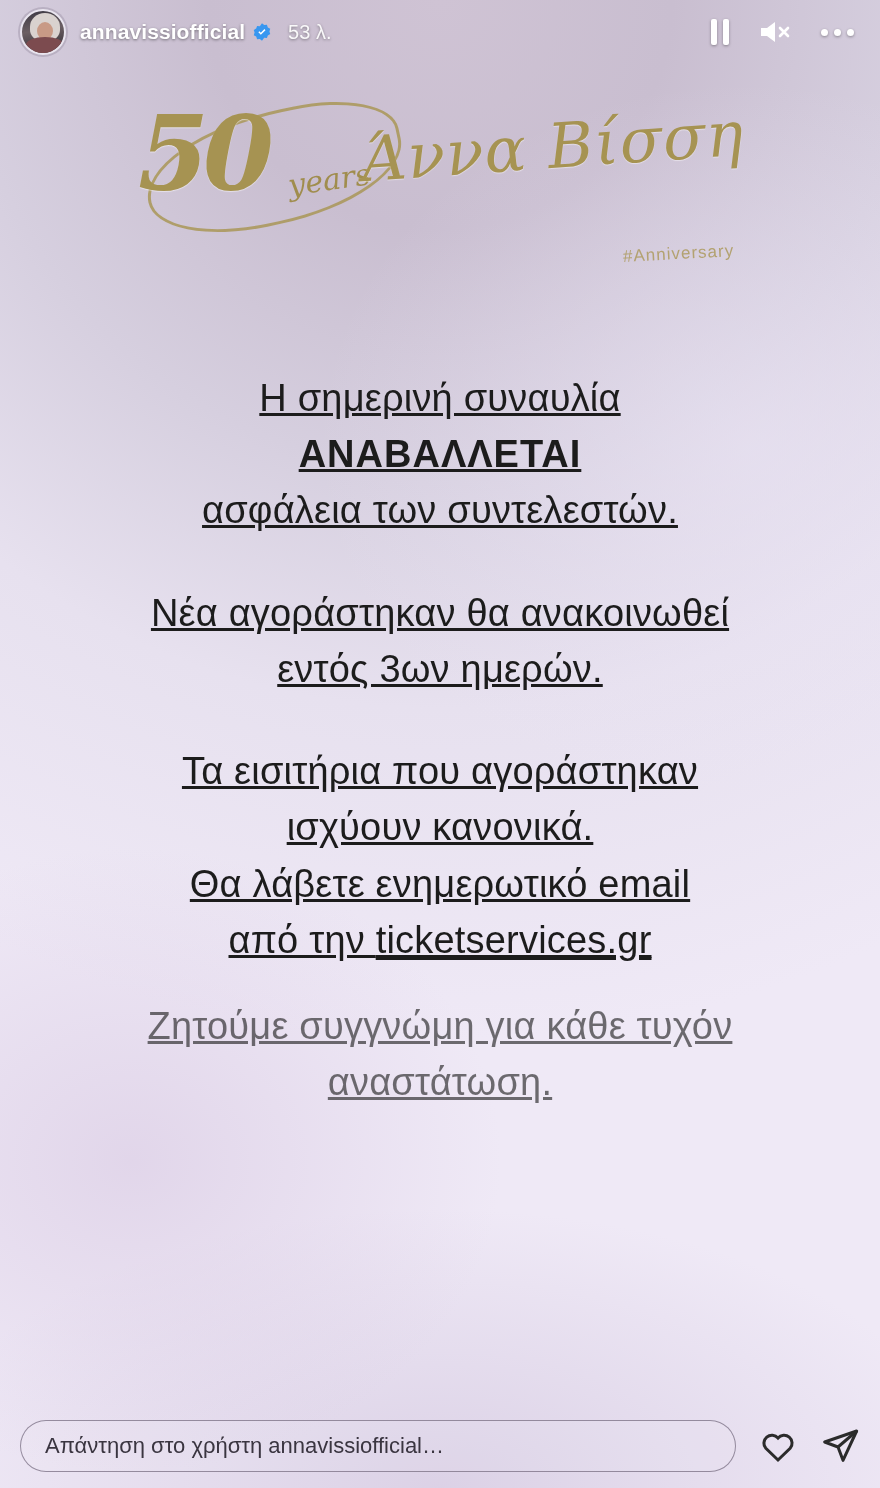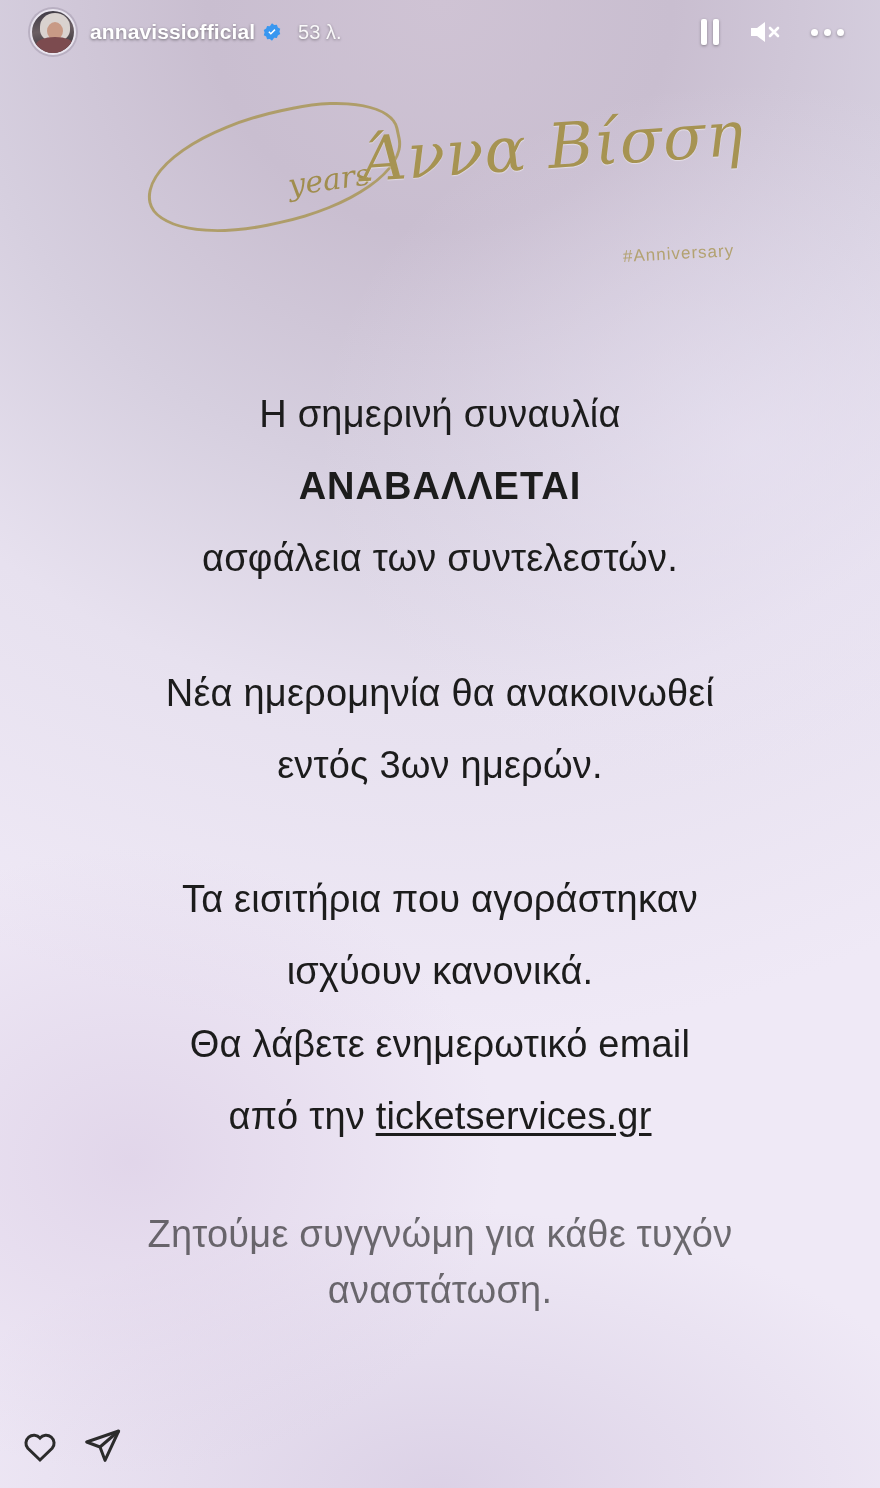--- a/index.html
+++ b/index.html
@@ -30,21 +30,21 @@
     pointer-events: none;
   }
 
   
   .topbar {
     position: absolute;
     top: 0; left: 0; right: 0;
     height: 64px;
     display: flex;
     align-items: center;
-    padding: 0 28px;
+    padding: 0 18px;
     z-index: 6;
   }
   .avatar-ring {
     width: 50px; height: 50px;
     border-radius: 50%;
     padding: 2px;
     background: #b9b0c2;
     flex: 0 0 auto;
   }
   .avatar {
@@ -197,21 +197,21 @@
     left: 0; right: 0;
     z-index: 5;
     text-align: center;
     padding: 0 42px;
     color: #1c1c1c;
     font-size: 38px;
     line-height: 1.48;
     font-weight: 400;
     letter-spacing: 0.2px;
   }
-  .content p { margin: 16px; }
+  .content p { margin: 0; text-decoration: underline; }
   .content .bold {
     font-weight: 700;
     letter-spacing: 1px;
   }
   .content .gap { height: 46px; }
   .content .gap-sm { height: 30px; }
   .content .link {
     text-decoration: underline;
     text-underline-offset: 4px;
     color: #1c1c1c;
@@ -291,45 +291,49 @@
             <span></span>
             <span></span>
           </div>
       </div>
     </div>
   </div>
 
   <div class="logo-wrap">
     <div class="logo">
       <div class="swirl"></div>
+      <div class="fifty">50</div>
       <div class="years">years</div>
       <div class="name">Άννα Βίσση</div>
       <div class="hashtag">#Anniversary</div>
     </div>
   </div>
 
   <div class="content">
     <p>Η σημερινή συναυλία</p>
     <p class="bold">ΑΝΑΒΑΛΛΕΤΑΙ</p>
     <p>ασφάλεια των συντελεστών.</p>
     <div class="gap"></div>
-    <p>Νέα ημερομηνία θα ανακοινωθεί</p>
+    <p>Νέα αγοράστηκαν θα ανακοινωθεί</p>
     <p>εντός 3ων ημερών.</p>
     <div class="gap"></div>
     <p>Τα εισιτήρια που αγοράστηκαν</p>
     <p>ισχύουν κανονικά.</p>
     <p>Θα λάβετε ενημερωτικό email</p>
     <p>
       <span>από την </span><span class="link">ticketservices.gr</span>
     </p>
     <div class="gap-sm"></div>
     <p class="faded">Ζητούμε συγγνώμη για κάθε τυχόν αναστάτωση.</p>
   </div>
 
   <div class="bottombar">
+    <div class="reply-box">
+      <span>Απάντηση στο χρήστη annavissiofficial…</span>
+    </div>
     <svg class="heart-icon" viewBox="0 0 24 24">
       <path fill="none" stroke="#2b2b2b" stroke-width="1.8" d="M12 20.4l-7.3-7A4.6 4.6 0 0 1 12 7.2a4.6 4.6 0 0 1 7.3 6.2z"></path>
     </svg>
     <svg class="send-icon" viewBox="0 0 24 24">
       <path fill="none" stroke="#2b2b2b" stroke-width="1.8" stroke-linejoin="round" d="M22 3L2.8 9.6l8 3 3 8z"></path>
       <path fill="none" stroke="#2b2b2b" stroke-width="1.8" stroke-linejoin="round" d="M22 3l-11.2 9.6"></path>
     </svg>
   </div>
 
 </div>

